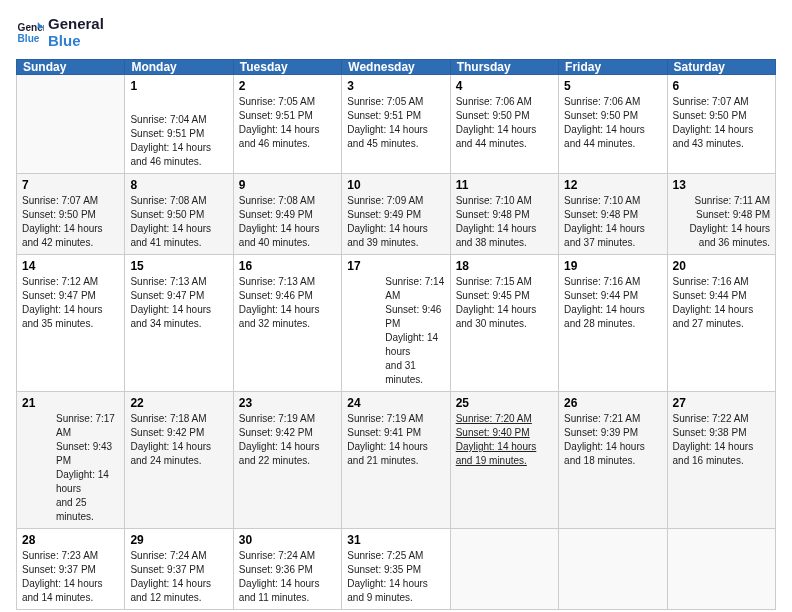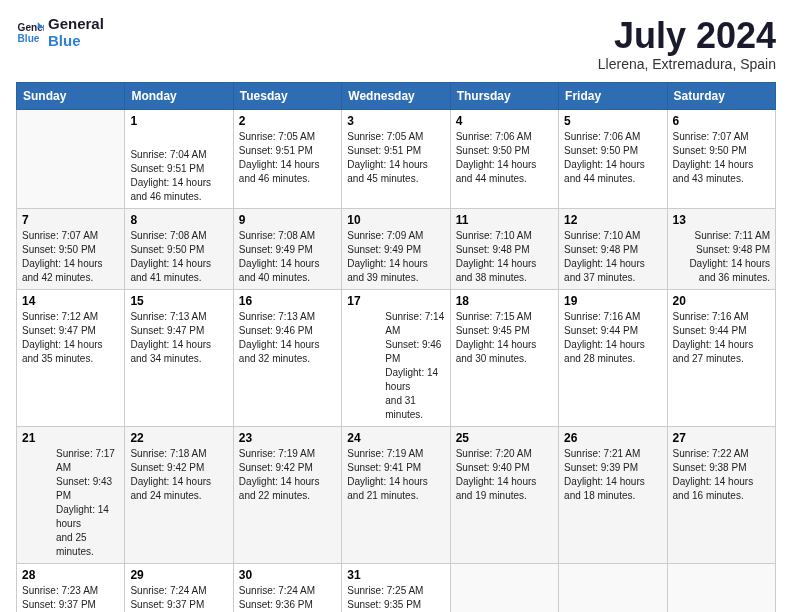--- a/index.html
+++ b/index.html
@@ -42,21 +42,21 @@
       width: 100%;
       border-collapse: collapse;
       font-size: 11px;
     }
     thead tr th {
       background-color: #2e6db4;
       color: #fff;
       font-size: 12px;
       font-weight: bold;
       text-align: left;
-      padding: 6px 6px;
+      padding: 0 6px;
       border: 1px solid #2a5fa0;
     }
     tbody tr td {
       border: 1px solid #ccc;
       vertical-align: top;
       padding: 4px 5px;
       height: 78px;
       width: 108px;
       background: #fff;
     }
@@ -90,24 +90,20 @@
       <rect x="0" y="0" width="36" height="36" rx="2" fill="#fff"></rect>
       <text x="2" y="16" font-size="13" font-weight="bold" fill="#1a1a2e">General</text>
       <text x="2" y="30" font-size="13" font-weight="bold" fill="#2e7fd4">Blue</text>
       <polygon points="28,4 36,12 28,12" fill="#2e7fd4"></polygon>
     </svg>
     <div style="display:flex;flex-direction:column;line-height:1.1;">
       <span style="font-size:15px;font-weight:bold;color:#1a1a2e;">General</span>
       <span style="font-size:15px;font-weight:bold;color:#2e7fd4;">Blue</span>
     </div>
   </div>
-  <div class="title-block">
-    <div class="month-year">July 2024</div>
-    <div class="location">Llerena, Extremadura, Spain</div>
-  </div>
 </div>
 
 <table>
   <thead>
     <tr id="weekday-header">
     <th>Sunday</th>
         <th>Monday</th>
         <th>Tuesday</th>
         <th>Wednesday</th>
         <th>Thursday</th>
@@ -287,21 +283,21 @@
         </td>
         <td>
           <span class="day-num">24</span>
           <div class="day-info" style="white-space: pre-line;">Sunrise: 7:19 AM
 Sunset: 9:41 PM
 Daylight: 14 hours
 and 21 minutes.</div>
         </td>
         <td>
           <span class="day-num">25</span>
-          <div class="day-info" style="white-space: pre-line;">Sunrise: 7:20 AM
+          <div class="day-info" style="white-space: pre-line; text-decoration: underline;">Sunrise: 7:20 AM
 Sunset: 9:40 PM
 Daylight: 14 hours
 and 19 minutes.</div>
         </td>
         <td>
           <span class="day-num">26</span>
           <div class="day-info" style="white-space: pre-line;">Sunrise: 7:21 AM
 Sunset: 9:39 PM
 Daylight: 14 hours
 and 18 minutes.</div>

